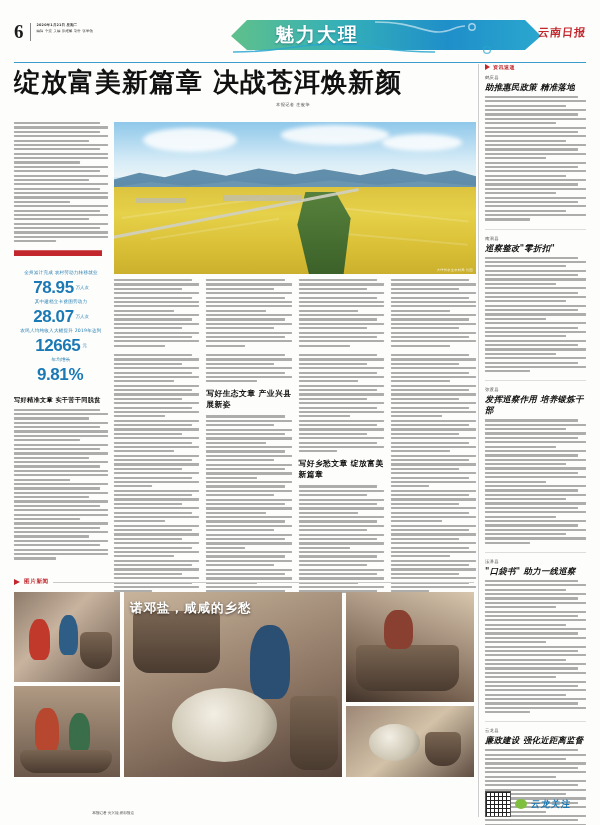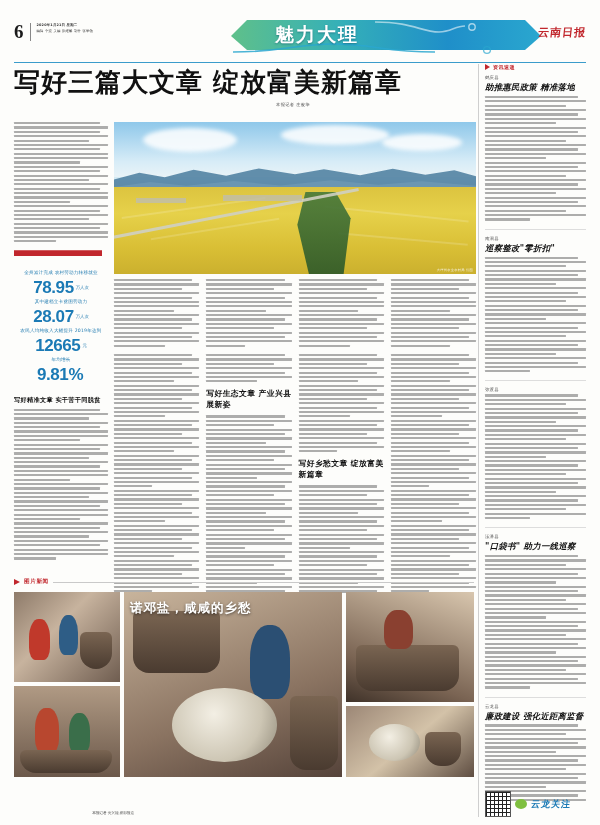--- a/index.html
+++ b/index.html
@@ -316,21 +316,21 @@
       <path d="M8 36 C60 36 70 28 108 28 C150 28 158 36 210 36" fill="none" stroke="#2aa7cf" stroke-width="1.6" opacity=".85"></path>
       <circle cx="247" cy="11" r="3.2" fill="none" stroke="#ffffff" stroke-width="1.4" opacity=".6"></circle>
       <circle cx="262" cy="34" r="3.4" fill="none" stroke="#2aa7cf" stroke-width="1.4" opacity=".7"></circle>
     </svg>
 
     <div class="mast-title">魅力大理</div>
     <div class="paper-logo">云南日报</div>
     <div class="mast-rule"></div>
   </div>
 
-  <h1 class="headline">写好三篇大文章  绽放富美新篇章</h1>
+  <h1 class="headline">绽放富美新篇章  决战苍洱焕新颜</h1>
   <div class="byline">本报记者 庄俊华</div>
 
   <div class="body-area">
 
     <div class="col col-left">
       <div class="tx">
         <i class="s92"></i>
           <i></i>
           <i class="s92"></i>
           <i></i>
@@ -845,20 +845,22 @@
           <i class="s92"></i>
         <i></i>
           <i class="s45"></i>
       </div>
     </div>
 
     <div class="side-div"></div>
 
     <div class="side-item">
       <div class="side-kicker">弥渡县</div>
+      <div class="side-title">发挥巡察作用
+培养锻炼干部</div>
       <div class="tx">
         <i class="s92"></i>
           <i></i>
           <i class="s80"></i>
           <i></i>
           <i class="s92"></i>
         <i></i>
           <i class="s70"></i>
           <i></i>
           <i class="s92"></i>

